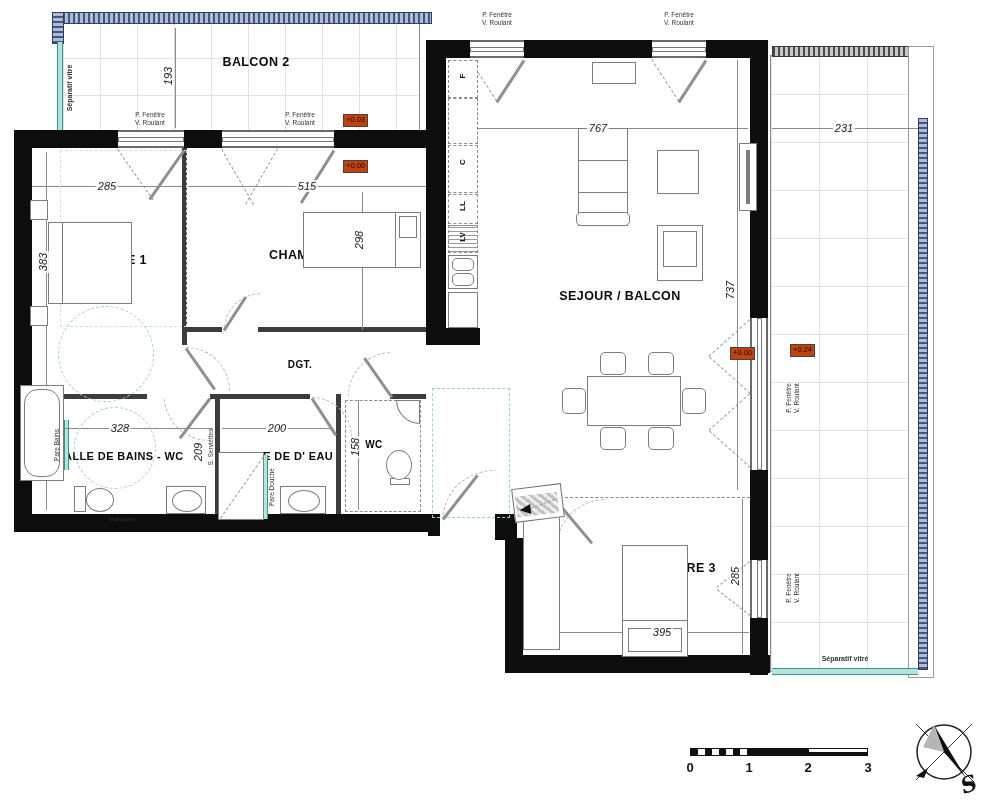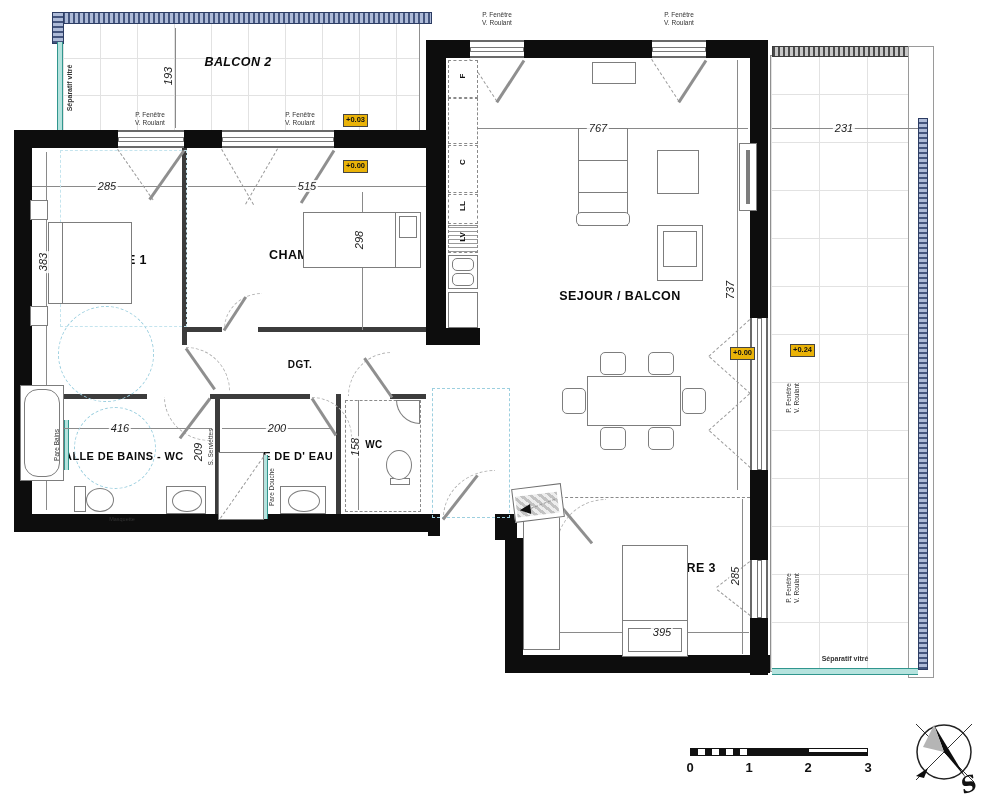--- a/index.html
+++ b/index.html
@@ -12,21 +12,21 @@
            transform:translate(-50%,-50%);color:#0a0a0a;}
   .roomlbl.sm{font-size:10px;}
   .dim{position:absolute;font-style:italic;font-size:11px;color:#222;white-space:nowrap;
        transform:translate(-50%,-50%);background:rgba(255,255,255,.85);padding:0 2px;z-index:6;}
   .dim.v{transform:translate(-50%,-50%) rotate(-90deg);}
   .dimline{position:absolute;background:#8a8a8a;z-index:1;}
   .note{position:absolute;font-size:6.5px;line-height:1.3;color:#333;text-align:center;white-space:nowrap;
         transform:translate(-50%,0);z-index:6;}
   .note.v{transform:translate(-50%,-50%) rotate(-90deg);}
   .note.b{font-weight:bold;font-size:7px;}
-  .level{position:absolute;font-size:7.5px;font-weight:bold;border:1px solid #444;background:#eab308;
+  .level{position:absolute;font-size:7.5px;font-weight:normal;border:1px solid #444;background:#c2410c;
          padding:0 2px;line-height:1.4;z-index:7;}
   .grid2{background-image:repeating-linear-gradient(0deg,#e2e2e2 0 1px,transparent 1px 37px),
          repeating-linear-gradient(90deg,#e2e2e2 0 1px,transparent 1px 37px);
          background-color:#fff;border:1px solid #8f8f8f;}
   .grid1{background-image:repeating-linear-gradient(0deg,#e2e2e2 0 1px,transparent 1px 48px),
          repeating-linear-gradient(90deg,#e2e2e2 0 1px,transparent 1px 48px);
          background-color:#fff;border:1px solid #8f8f8f;}
   .railb{position:absolute;background:repeating-linear-gradient(90deg,#44557e 0 2px,#aebbd8 2px 5px);
          border:1px solid #2c3c63;}
   .railb.v{background:repeating-linear-gradient(0deg,#44557e 0 2px,#aebbd8 2px 5px);}
@@ -58,21 +58,21 @@
 </head>
 <body>
 
 <div id="plan">
 
   <div class="a grid2" style="left:62px;top:22px;width:356px;height:110px;"></div>
   <div class="railb" style="left:52px;top:12px;width:378px;height:10px;"></div>
   <div class="railb v" style="left:52px;top:12px;width:10px;height:30px;"></div>
   <div class="teal v" style="left:57px;top:42px;width:4px;height:92px;"></div>
   <div class="note v b" style="left:70px;top:88px;">Séparatif vitré</div>
-  <div class="roomlbl" style="left:238px;top:62px;font-style:italic;">BALCON 2</div>
+  <div class="roomlbl" style="left:256px;top:62px;">BALCON 2</div>
   <div class="dimline" style="left:175px;top:28px;width:1px;height:100px;"></div>
   <div class="dim v" style="left:168px;top:76px;">193</div>
   <div class="note" style="left:150px;top:111px;">
     <span>P. Fenêtre</span><br>
     <span>V. Roulant</span>
   </div>
   <div class="note" style="left:300px;top:111px;">
     <span>P. Fenêtre</span><br>
     <span>V. Roulant</span>
   </div>
@@ -198,21 +198,21 @@
   <div class="dim v" style="left:43px;top:262px;">383</div>
   <div class="dimline" style="left:362px;top:192px;width:1px;height:138px;"></div>
   <div class="dim v" style="left:359px;top:240px;">298</div>
   <div class="dimline" style="left:448px;top:128px;width:300px;height:1px;"></div>
   <div class="dim" style="left:598px;top:128px;">767</div>
   <div class="dimline" style="left:772px;top:128px;width:146px;height:1px;"></div>
   <div class="dim" style="left:844px;top:128px;">231</div>
   <div class="dimline" style="left:737px;top:60px;width:1px;height:430px;"></div>
   <div class="dim v" style="left:730px;top:290px;">737</div>
   <div class="dimline" style="left:32px;top:428px;width:180px;height:1px;"></div>
-  <div class="dim" style="left:120px;top:428px;">416</div>
+  <div class="dim" style="left:120px;top:428px;">328</div>
   <div class="dim v" style="left:198px;top:452px;">209</div>
   <div class="dimline" style="left:222px;top:428px;width:110px;height:1px;"></div>
   <div class="dim" style="left:277px;top:428px;">200</div>
   <div class="dimline" style="left:358px;top:400px;width:1px;height:110px;"></div>
   <div class="dim v" style="left:355px;top:447px;">158</div>
   <div class="dimline" style="left:527px;top:632px;width:222px;height:1px;"></div>
   <div class="dim" style="left:662px;top:632px;">395</div>
   <div class="dimline" style="left:742px;top:499px;width:1px;height:155px;"></div>
   <div class="dim v" style="left:735px;top:576px;">285</div>
 

